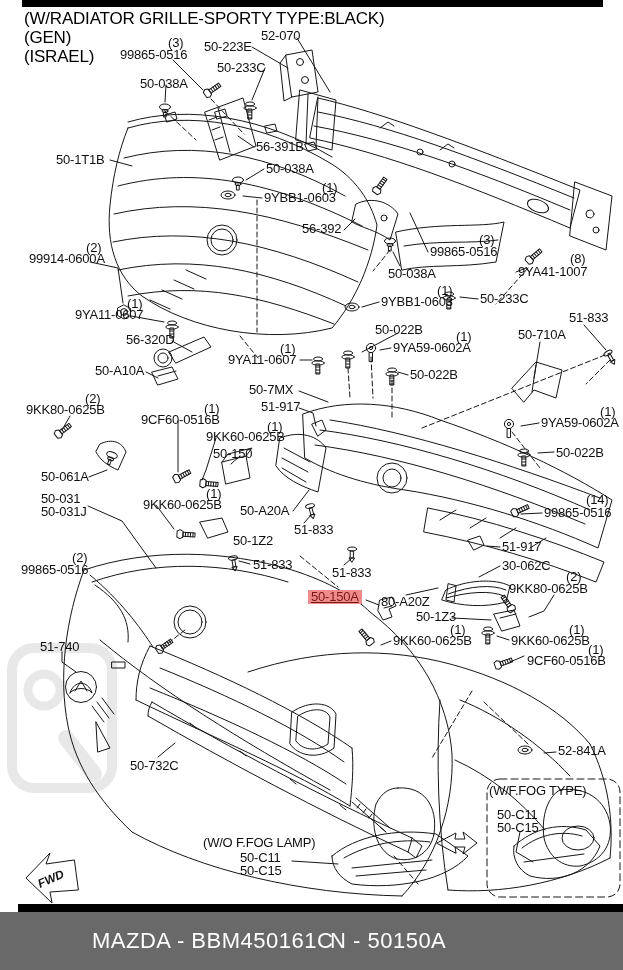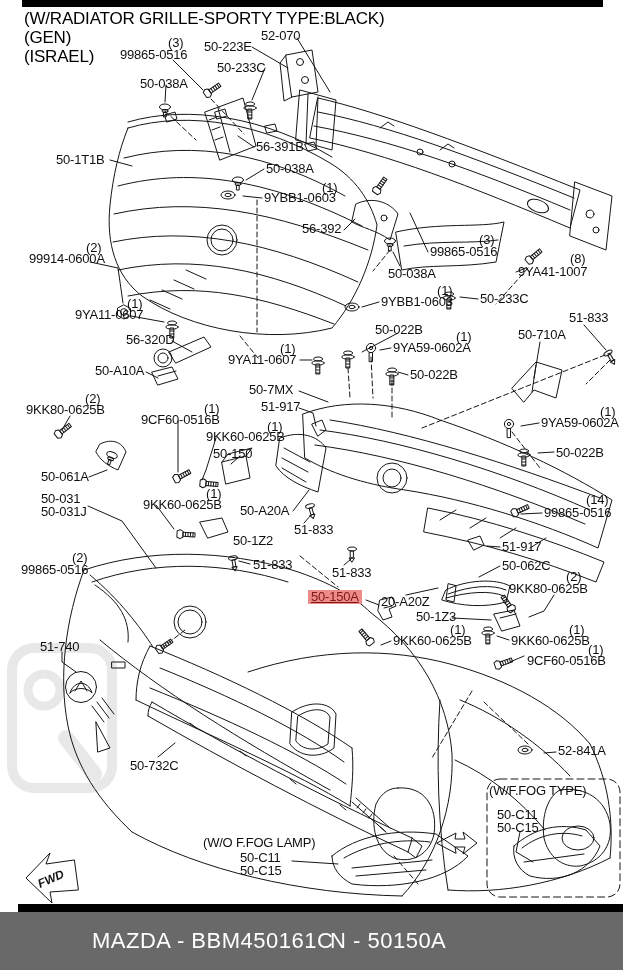--- a/index.html
+++ b/index.html
@@ -335,29 +335,29 @@
     <div class="plabel" style="left: 41px; top: 492px;">50-031</div>
     <div class="plabel" style="left: 41px; top: 505px;">50-031J</div>
     <div class="plabel" style="left: 206px; top: 487px;">(1)</div>
     <div class="plabel" style="left: 143px; top: 498px;">9KK60-0625B</div>
     <div class="plabel" style="left: 240px; top: 504px;">50-A20A</div>
     <div class="plabel" style="left: 586px; top: 493px;">(14)</div>
     <div class="plabel" style="left: 544px; top: 506px;">99865-0516</div>
     <div class="plabel" style="left: 294px; top: 523px;">51-833</div>
     <div class="plabel" style="left: 233px; top: 534px;">50-1Z2</div>
     <div class="plabel" style="left: 502px; top: 540px;">51-917</div>
-    <div class="plabel" style="left: 502px; top: 559px;">50-062C</div>
+    <div class="plabel" style="left: 502px; top: 559px;">30-062C</div>
     <div class="plabel" style="left: 566px; top: 570px;">(2)</div>
     <div class="plabel" style="left: 509px; top: 582px;">9KK80-0625B</div>
     <div class="plabel" style="left: 72px; top: 551px;">(2)</div>
     <div class="plabel" style="left: 21px; top: 563px;">99865-0516</div>
     <div class="plabel" style="left: 253px; top: 558px;">51-833</div>
     <div class="plabel" style="left: 332px; top: 566px;">51-833</div>
     <div class="plabel hl" style="left: 308px; top: 590px;">50-150A</div>
-    <div class="plabel" style="left: 381px; top: 595px;">20-A20Z</div>
+    <div class="plabel" style="left: 381px; top: 595px;">80-A20Z</div>
     <div class="plabel" style="left: 416px; top: 610px;">50-1Z3</div>
     <div class="plabel" style="left: 450px; top: 623px;">(1)</div>
     <div class="plabel" style="left: 393px; top: 634px;">9KK60-0625B</div>
     <div class="plabel" style="left: 569px; top: 623px;">(1)</div>
     <div class="plabel" style="left: 511px; top: 634px;">9KK60-0625B</div>
     <div class="plabel" style="left: 588px; top: 643px;">(1)</div>
     <div class="plabel" style="left: 527px; top: 654px;">9CF60-0516B</div>
     <div class="plabel" style="left: 40px; top: 640px;">51-740</div>
     <div class="plabel" style="left: 130px; top: 759px;">50-732C</div>
     <div class="plabel" style="left: 558px; top: 744px;">52-841A</div>

